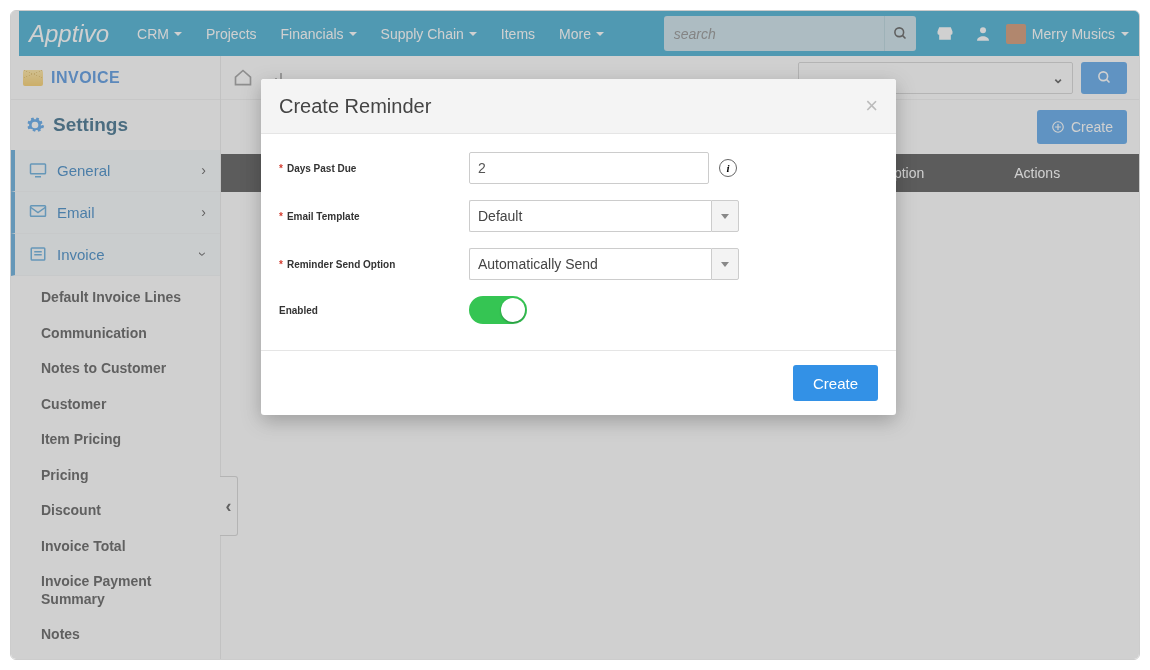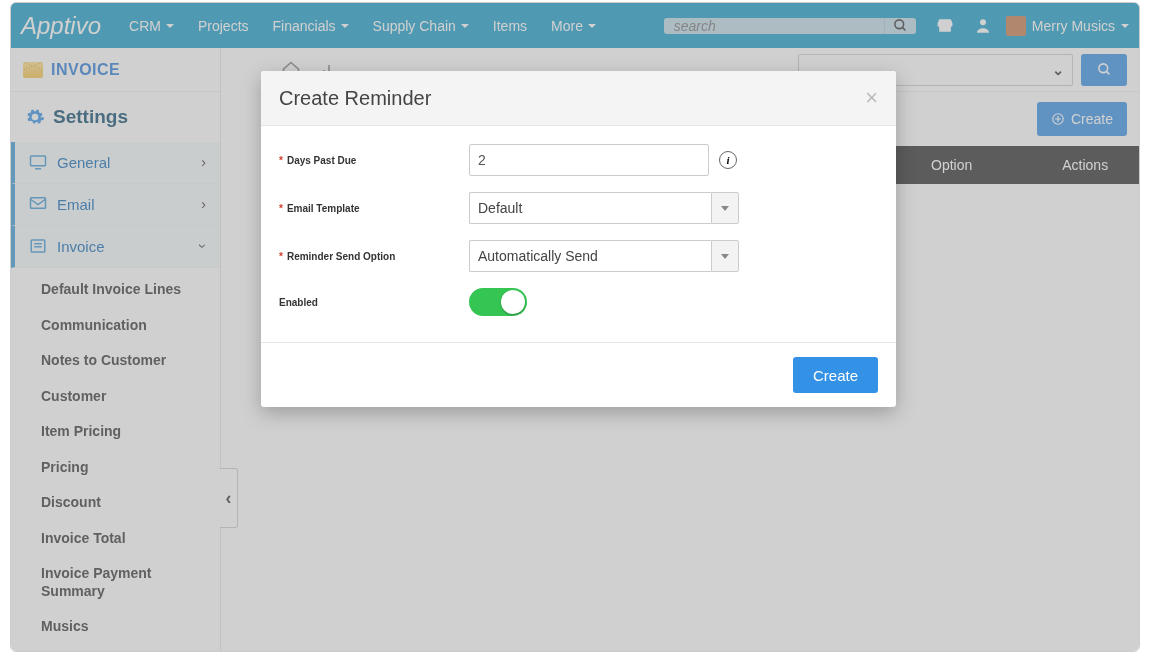--- a/index.html
+++ b/index.html
@@ -1,35 +1,35 @@
 <!DOCTYPE html>
 <html><head>
 <meta charset="utf-8">
 <style>
   * { box-sizing: border-box; margin: 0; padding: 0; }
   body { font-family: -apple-system, "Segoe UI", Arial, sans-serif; background: #fff; width: 1150px; height: 670px; overflow: hidden; position: relative; }
   
-  .frame { position: absolute; left: 10px; top: 2px; width: 1130px; height: 650px; border: 1px solid #ccc; border-radius: 6px; overflow: hidden; background:#fff; }
+  .frame { position: absolute; left: 10px; top: 10px; width: 1130px; height: 650px; border: 1px solid #ccc; border-radius: 6px; overflow: hidden; background:#fff;padding-left:8px; }
 
   .topbar { height: 45px; background: #169cc9; display: flex; align-items: center; padding: 0 10px; color: #fff; }
   .logo { font-size: 24px; font-weight: 300; font-style: italic; margin-right: 18px; position: relative; }
   .logo::after { content:""; position:absolute; top:-2px; right:-6px; width:10px; height:10px; border-left:2px solid #fff; border-bottom:2px solid #fff; transform:rotate(135deg) skew(10deg); display:none;}
   .nav { display: flex; align-items: center; gap: 4px; font-size: 14px; }
   .nav-item { padding: 0 10px; display:flex; align-items:center; gap:5px; cursor:pointer; }
   .caret-down { width: 0; height: 0; border-left: 4px solid transparent; border-right: 4px solid transparent; border-top: 4px solid #fff; display:inline-block;}
   .spacer { flex: 1; }
-  .searchbox { display:flex; height:16px;margin-left:12px; }
+  .searchbox { display:flex; height:35px;margin-left:12px; }
   .searchbox input { width: 220px; border: none; background: #bfdbe5; padding: 0 10px; font-size: 14px; font-style: italic; color: #555; outline: none; border-radius: 3px 0 0 3px; }
   .searchbox .btn { width: 32px; background: #bfdbe5; border-left:1px solid #a5c8d4; display: flex; align-items: center; justify-content: center; border-radius: 0 3px 3px 0; cursor:pointer; }
   .topicons { display: flex; gap: 8px; align-items: center; margin-left: 14px; }
   .icon-slot { width: 30px; height: 30px; display: flex; align-items: center; justify-content: center; cursor:pointer; }
   .user { display: flex; align-items: center; gap: 6px; cursor:pointer; font-size:14px; }
   .avatar { width: 20px; height: 20px; background: #c77a4e; border-radius: 2px; }
 
-  .content { position:absolute; top:45px; left:0; right:0; bottom:0; display:flex;gap:48px; }
+  .content { position:absolute; top:45px; left:0; right:0; bottom:0; display:flex; }
   .sidebar { width: 210px; background: #fff; border-right: 1px solid #e5e5e5; overflow-y:auto; position:relative; }
   .app-title-row { height: 44px; display:flex; align-items:center; padding:0 12px; gap:8px; border-bottom:1px solid #eee;}
   .app-title-row .mail-icon { width:20px; height:16px; background: linear-gradient(#ffe08a,#f7c244); border-radius:2px; position:relative;}
   .app-title-row .mail-icon::before{content:"";position:absolute;top:0;left:0;right:0;height:8px;background:linear-gradient(to bottom right, transparent 48%, #d0a030 50%, transparent 52%), linear-gradient(to bottom left, transparent 48%, #d0a030 50%, transparent 52%);}
   .app-title { color: #2b7cd9; font-weight:700; font-size:16px; letter-spacing:0.5px;}
   .settings-head { display:flex; align-items:center; gap:8px; padding: 14px 14px; font-size:19px; color:#0c4a6e; font-weight:700;}
   .gear { width:20px; height:20px; }
   .nav-sec { border-left: 4px solid transparent; padding: 12px 14px; display:flex; align-items:flex-start; gap:10px; color:#0d6ab6; font-size:15px; cursor:pointer; position:relative; border-bottom:1px solid #eef2f5;}
   .nav-sec.active-border { border-left-color: #3c97d3; background:#f5f9fc;}
   .nav-sec .chev { margin-left:auto; font-size:14px; color:#333; }
@@ -173,21 +173,21 @@
       <div class="sub-items">
         <div class="sub-item">Default Invoice Lines</div>
         <div class="sub-item">Communication</div>
         <div class="sub-item">Notes to Customer</div>
         <div class="sub-item">Customer</div>
         <div class="sub-item">Item Pricing</div>
         <div class="sub-item">Pricing</div>
         <div class="sub-item">Discount</div>
         <div class="sub-item">Invoice Total</div>
         <div class="sub-item">Invoice Payment Summary</div>
-        <div class="sub-item">Musics</div>
+        <div class="sub-item">Notes</div>
         <div class="sub-item">Quickbooks Export</div>
 
       </div>
     </div>
     <div class="handle"></div>
 
     <div class="main">
       <div class="main-top">
         <svg width="20" height="20" viewBox="0 0 24 24" fill="none" stroke="#888" stroke-width="2">
             <path d="M3 11l9-8 9 8v9H3z"></path>

